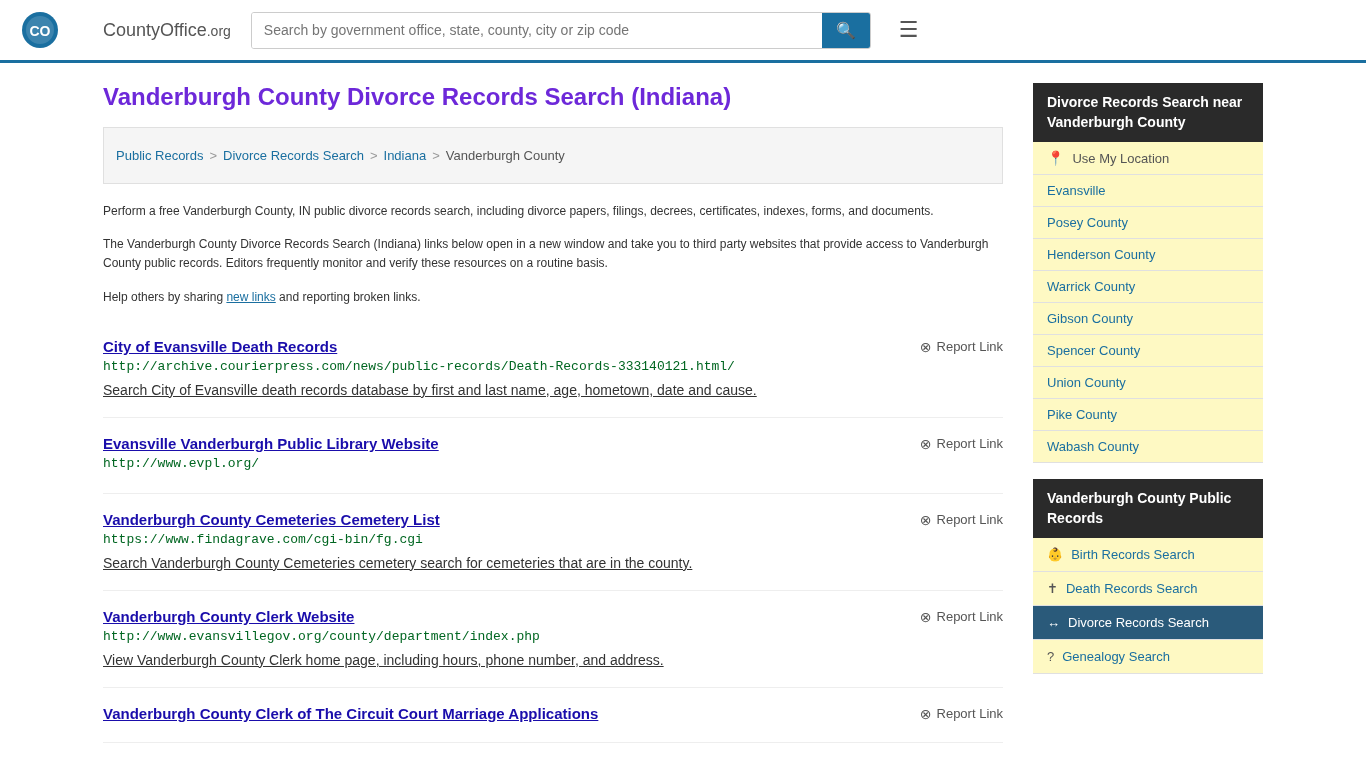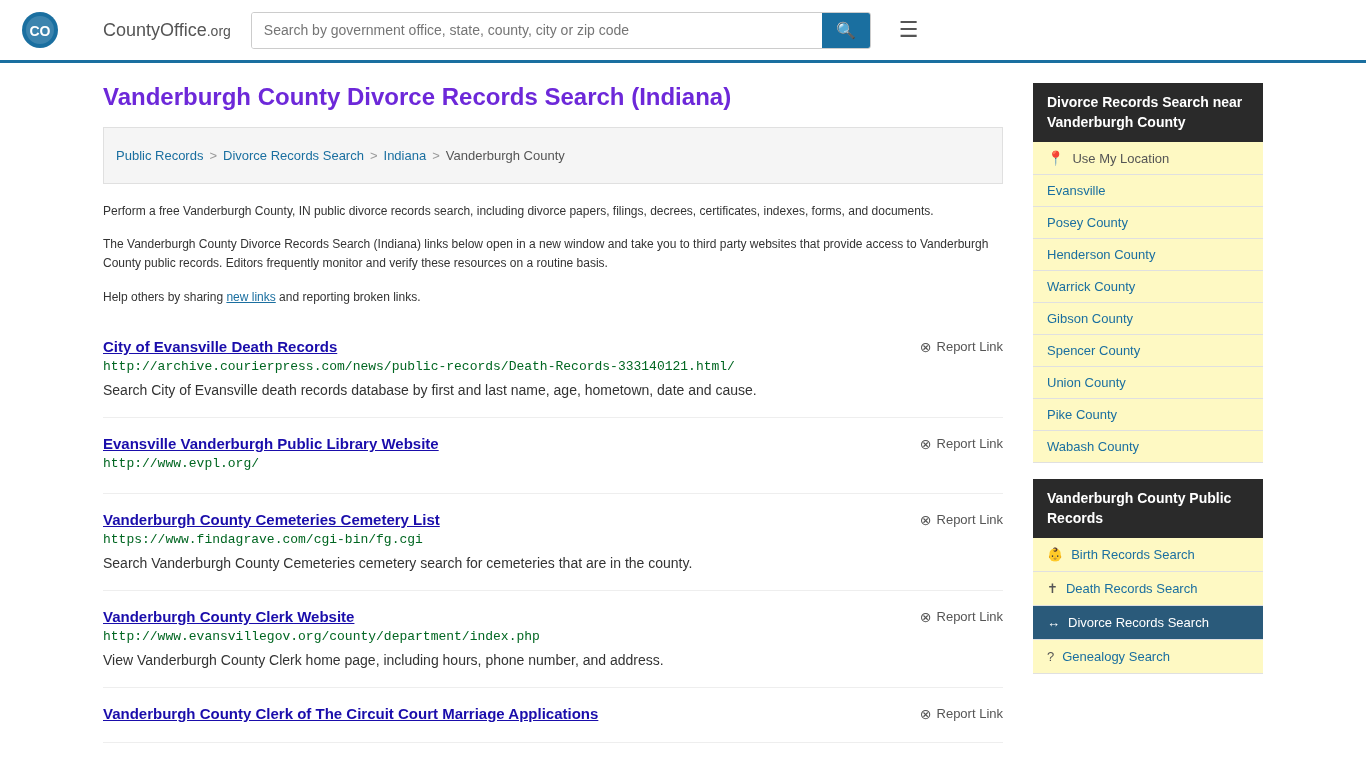--- a/index.html
+++ b/index.html
@@ -134,20 +134,21 @@
     .result-url {
       font-size: 13px;
       color: #006621;
       margin-bottom: 6px;
       font-family: Liberation Mono, monospace;
     }
     .result-desc {
       font-size: 14px;
       color: #333;
       line-height: 1.5;
+      text-decoration: underline;
     }
     .report-link-btn {
       display: flex;
       align-items: center;
       gap: 5px;
       font-size: 13px;
       color: #555;
       cursor: pointer;
       white-space: nowrap;
       flex-shrink: 0;

